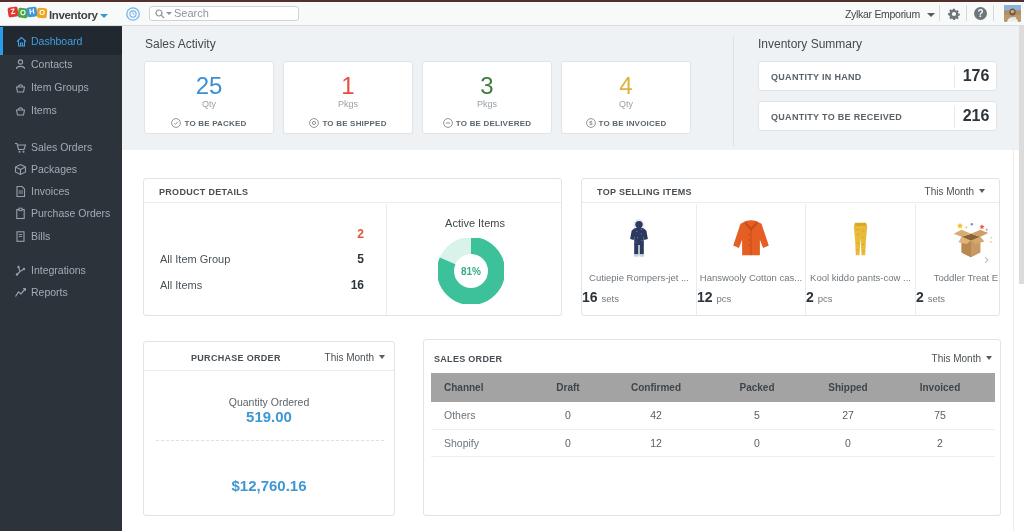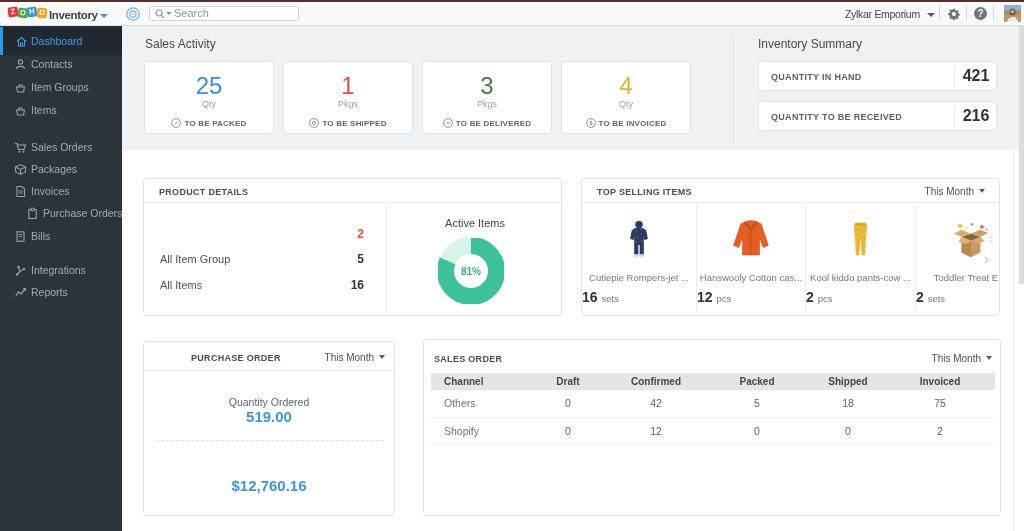--- a/index.html
+++ b/index.html
@@ -64,21 +64,21 @@
 .ts-qty { position:absolute; width:100%; text-align:left; top:85px; font-size:14px; font-weight:bold; color:#2d3439; }
 .ts-qty span { font-size:9.5px; font-weight:normal; color:#70787e; }
 .ts-img { position:absolute; top:14px; width:100%; text-align:center; }
 
 
 .po-lab { position:absolute; width:100%; text-align:center; font-size:10.5px; color:#5c646b; }
 .po-num { position:absolute; width:100%; text-align:center; font-size:15px; font-weight:bold; color:#3f97d3; }
 
 
 #so-table { position:absolute; left:7px; top:33px; width:564px; border-collapse:collapse; table-layout:fixed; }
-#so-table th { background:#e5e5e5; font-size:10px; font-weight:bold; color:#3f464b; height:17px; text-align:center; }
+#so-table th { background:#a3a3a3; font-size:10px; font-weight:bold; color:#3f464b; height:29px; text-align:center; }
 #so-table td { font-size:10.5px; color:#5a6268; height:27px; text-align:center; border-bottom:1px solid #edf0f2; }
 #so-table th.l, #so-table td.l { text-align:left; padding-left:13px; }
 #so-table td.l { color:#6c757c; }
 </style>
 </head>
 <body>
 <div id="page">
 
 <div class="abs" id="topstrip"></div>
 <div class="abs" id="topbar"></div>
@@ -170,21 +170,21 @@
         </svg>
         <div class="lb">Packages</div>
       </div>
       <div class="sitem" style="top:180px;">
         <svg class="ic" viewBox="0 0 13 13">
           <path d="M3 1.5 H8 L10.5 4 V11.5 H3 Z" fill="none" stroke="#97a1aa" stroke-width="1.1"></path>
           <path d="M4.5 6 H9 M4.5 8 H9" stroke="#97a1aa" stroke-width="0.9"></path>
         </svg>
         <div class="lb">Invoices</div>
       </div>
-      <div class="sitem" style="top:202px;margin-left:12px;">
+      <div class="sitem" style="top:202px;">
         <svg class="ic" viewBox="0 0 13 13">
           <rect x="2.8" y="2.5" width="7.4" height="9" fill="none" stroke="#97a1aa" stroke-width="1.1"></rect>
           <rect x="5" y="1.2" width="3" height="2.4" fill="#2d333b" stroke="#97a1aa" stroke-width="1"></rect>
         </svg>
         <div class="lb">Purchase Orders</div>
       </div>
       <div class="sitem" style="top:225px;">
         <svg class="ic" viewBox="0 0 13 13">
           <rect x="3" y="1.8" width="7" height="9.5" fill="none" stroke="#97a1aa" stroke-width="1.1"></rect>
           <path d="M4.8 4.5 H8.2 M4.8 6.5 H8.2" stroke="#97a1aa" stroke-width="0.9"></path>
@@ -247,21 +247,21 @@
         <div class="sa-cap"><svg width="10" height="10" viewBox="0 0 10 10">
             <circle cx="5" cy="5" r="4.4" fill="none" stroke="#82898f" stroke-width="0.9"></circle>
             <text x="5" y="7.2" text-anchor="middle" font-size="6" fill="#82898f">$</text>
           </svg>TO BE INVOICED</div>
       </div>
     </div>
 
 <div class="is-card" style="top:61px;">
   <div class="is-lab">QUANTITY IN HAND</div>
       <div class="is-sep"></div>
-      <div class="is-num">421</div>
+      <div class="is-num">176</div>
 </div>
 <div class="is-card" style="top:101px;">
   <div class="is-lab">QUANTITY TO BE RECEIVED</div>
       <div class="is-sep"></div>
       <div class="is-num">216</div>
 </div>
 
 <div class="card" style="left:143px;top:178px;width:419px;height:138px;">
   <div class="card-hd">
         <div class="t">PRODUCT DETAILS</div>
@@ -387,21 +387,21 @@
             <th>Confirmed</th>
             <th>Packed</th>
             <th>Shipped</th>
             <th>Invoiced</th>
           </tr>
     <tr>
             <td class="l">Others</td>
             <td>0</td>
             <td>42</td>
             <td>5</td>
-            <td>18</td>
+            <td>27</td>
             <td>75</td>
           </tr>
     <tr>
             <td class="l">Shopify</td>
             <td>0</td>
             <td>12</td>
             <td>0</td>
             <td>0</td>
             <td>2</td>
           </tr>

